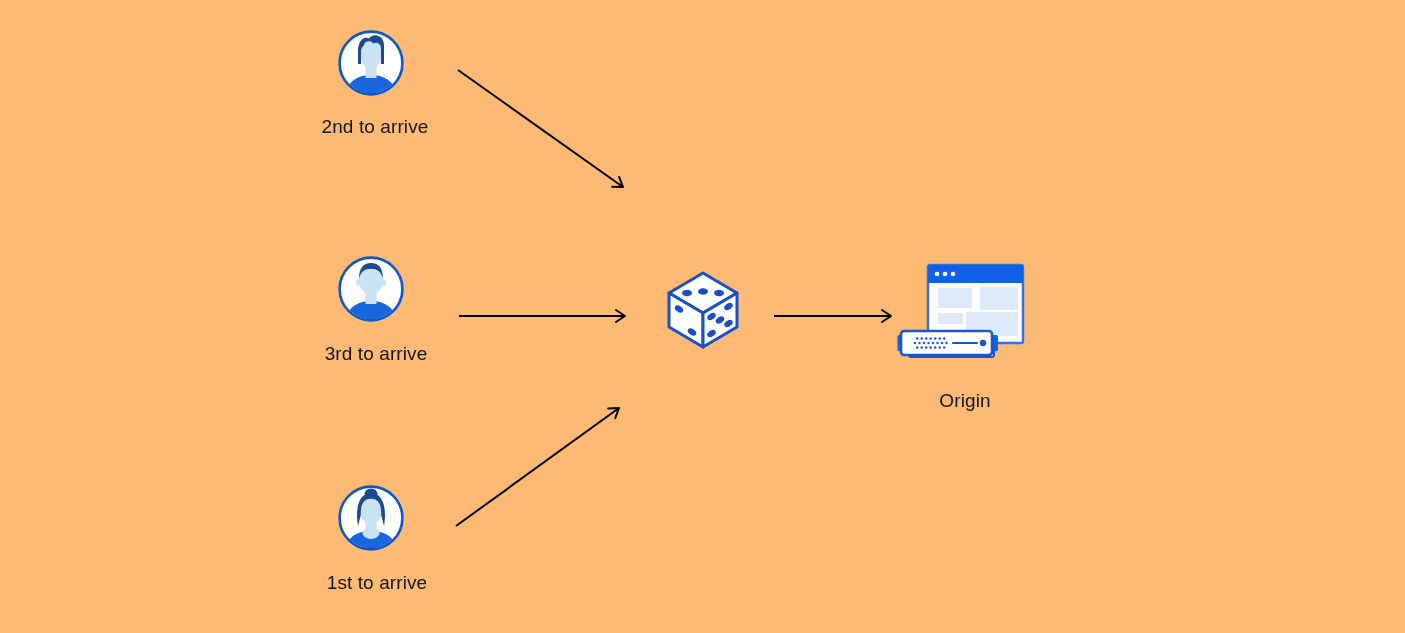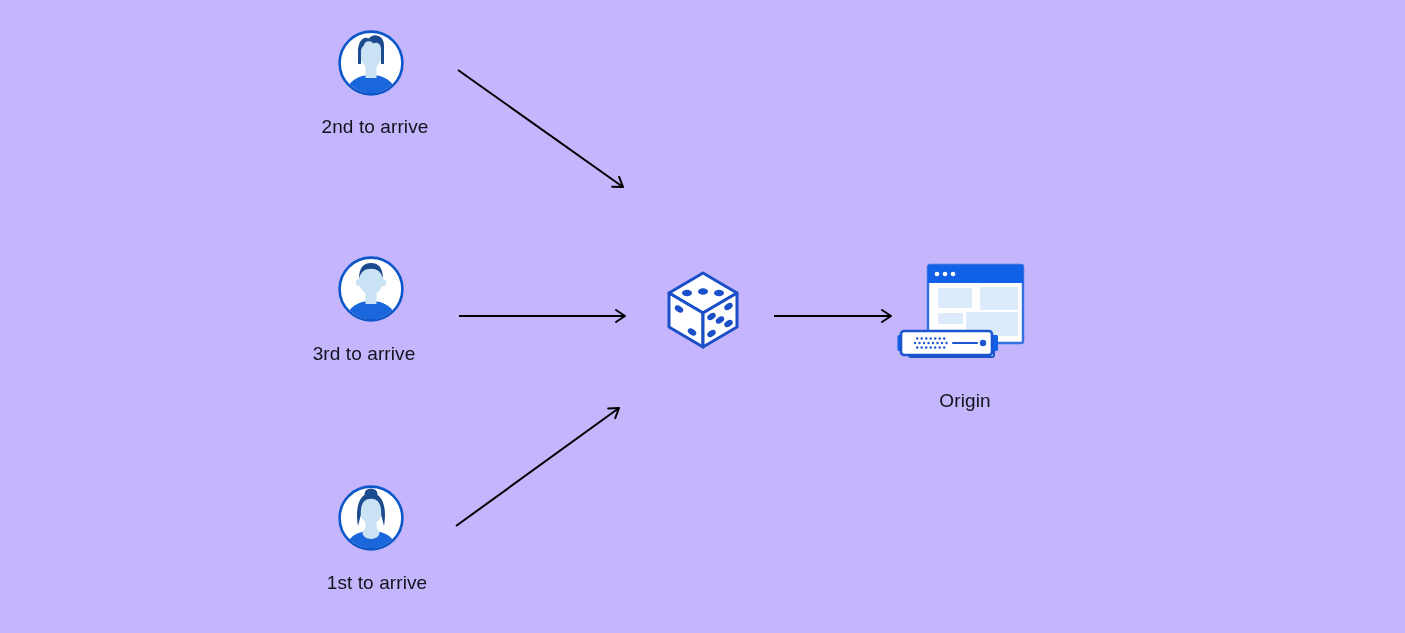--- a/index.html
+++ b/index.html
@@ -5,21 +5,21 @@
   html, body {
     margin: 0;
     padding: 0;
     background: #ffffff;
     font-family: "Liberation Sans", sans-serif;
   }
   .canvas {
     position: relative;
     width: 1405px;
     height: 633px;
-    background: #c4b5fd;
+    background: #fdba74;
     overflow: hidden;
   }
   .arrows-layer {
     position: absolute;
     left: 0; top: 0;
     width: 1405px;
     height: 633px;
     pointer-events: none;
   }
   .node {
@@ -91,21 +91,21 @@
           <rect x="27.5" y="30" width="11" height="18" fill="#c9e2f4"></rect>
           <ellipse cx="20.5" cy="26.5" rx="2.6" ry="3.6" fill="#c9e2f4"></ellipse>
           <ellipse cx="45.5" cy="26.5" rx="2.6" ry="3.6" fill="#c9e2f4"></ellipse>
           <ellipse cx="33" cy="24.5" rx="12" ry="14" fill="#c9e2f4"></ellipse>
           <path d="M 21,23 C 21,11 26,7 33,7 C 40,7 45,11 45,23 C 43.5,16 39.5,12.8 33,12.8 C 26.5,12.8 22.5,16 21,23 Z" fill="#1c4a8e"></path>
         </g>
         <circle cx="33" cy="33" r="31.4" fill="none" stroke="#0d57c9" stroke-width="2.6"></circle>
       </svg>
     </span>
   </div>
-  <div class="node-label" style="left:284px; top:343px;text-align:center;">3rd to arrive</div>
+  <div class="node-label" style="left:296px; top:343px;text-align:center;">3rd to arrive</div>
 
   <div class="node" style="left:338px; top:485px;">
     <span class="icon-box">
       <svg width="66" height="66" viewBox="0 0 66 66">
         <defs>
             <clipPath id="clipC">
               <circle cx="33" cy="33" r="30.2"></circle>
             </clipPath>
           </defs>
         <circle cx="33" cy="33" r="31.4" fill="#ffffff"></circle>

